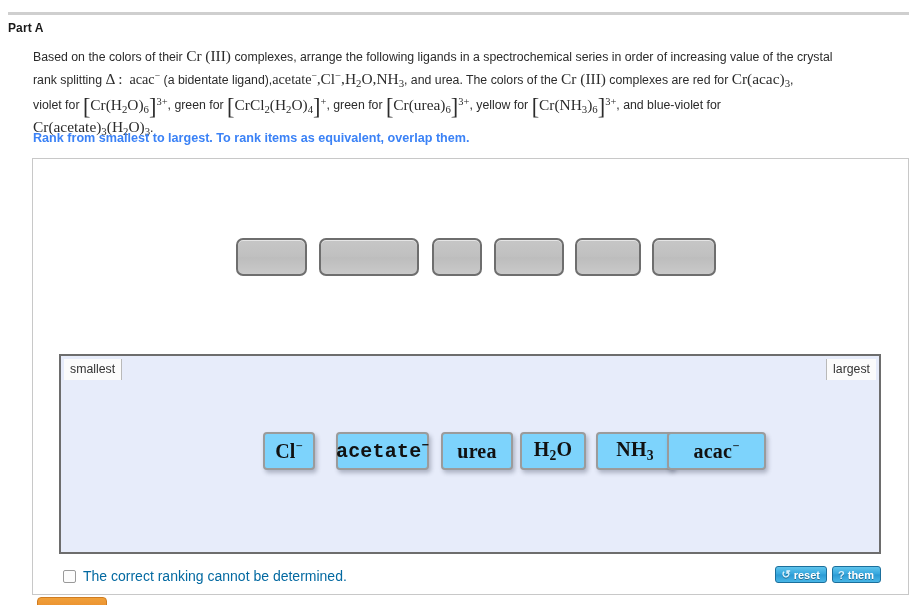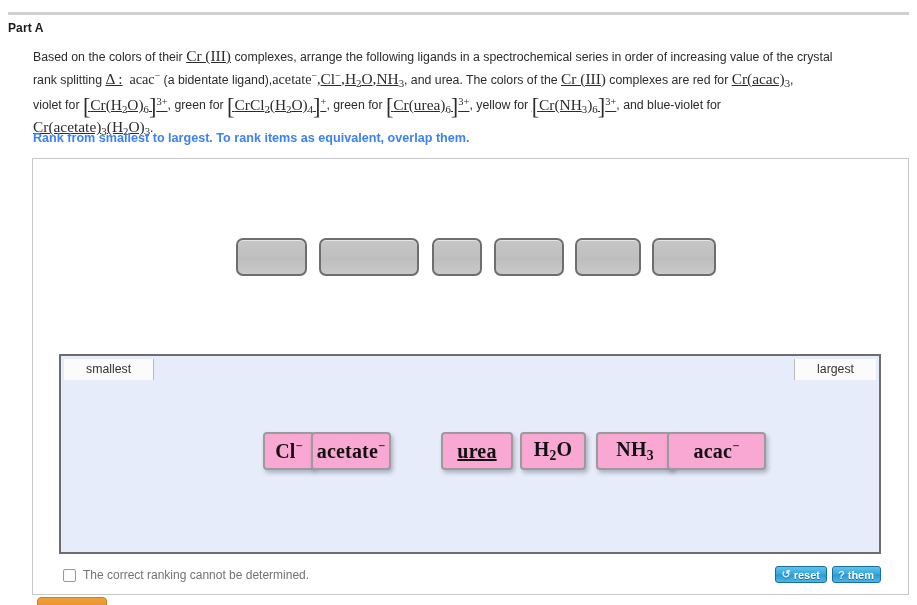--- a/index.html
+++ b/index.html
@@ -22,21 +22,21 @@
     font-size: 12px; font-weight: bold; color: #1a1a1a;
     letter-spacing: .1px;
   }
 
   .qbody {
     position: absolute; left: 33px; top: 47px; width: 876px;
     font-size: 12.3px; color: #2b2b2b; line-height: 17.5px;
   }
   .qbody .ln { display: block; white-space: nowrap; }
   .mt { font-family: "Liberation Serif", serif; font-size: 14.2px; }
-  .mt-lg { font-family: "Liberation Serif", serif; font-size: 15.4px; text-decoration: underline; }
+  .mt-lg { font-family: "Liberation Serif", serif; font-size: 15.4px; }
   sub { font-size: 70%; vertical-align: -0.28em; }
   sup { font-size: 68%; vertical-align: 0.52em; }
   .brk { font-size: 1.45em; font-family: "Liberation Serif", serif; vertical-align: -0.16em; }
 
   .rank-instr {
     position: absolute; left: 33px; top: 131px;
     font-size: 12.6px; font-weight: bold; color: #3b82f6;
   }
 
   .panel {
@@ -57,46 +57,46 @@
   
   .tray {
     position: absolute; left: 26px; top: 195px;
     width: 822px; height: 200px;
     border: 2px solid #6d6d6d;
     background: #e7ecfa;
   }
   .endlabel {
     position: absolute; top: 3px; height: 21px;
     background: #fbfbfb; border-right: 1px solid #b9b9b9;
-    font-size: 12.3px; color: #333; line-height: 21px; padding: 0 22px;
+    font-size: 12.3px; color: #333; line-height: 21px; padding: 0 6px;
   }
   .endlabel.left { left: 3px; }
   .endlabel.right { right: 3px; border-right: none; border-left: 1px solid #b9b9b9; }
 
   .items { position: absolute; left: 0; top: 76px; width: 100%; height: 40px; }
   .item {
     position: absolute; top: 0; height: 38px;
-    background: #f9a8d4;
+    background: #7dd3fc;
     border: 2px solid #9b9b9b; border-radius: 4px;
     box-shadow: 2px 3px 4px rgba(40,45,70,.30);
     display: flex; align-items: center; justify-content: center;
     font-family: "Liberation Serif", serif;
     font-weight: bold; font-size: 20px; color: #111;
     white-space: nowrap; letter-spacing: .2px;
   }
   .item sub { font-size: 68%; vertical-align: -0.26em; }
   .item .neg { font-size: 62%; vertical-align: 0.62em; }
 
   
   .cb-row { position: absolute; left: 30px; top: 409px; display: flex; align-items: center; }
   .cbox {
     width: 13px; height: 13px; border: 1px solid #9a9a9a; background: #fcfcfc;
     border-radius: 2px; display: inline-block;
   }
-  .cb-label { font-size: 12px; color: #737373; margin-left: 7px; }
+  .cb-label { font-size: 14px; color: #0369a1; margin-left: 7px; }
 
   .btns { position: absolute; right: 27px; top: 407px; display: flex; gap: 5px; }
   .minibtn {
     display: flex; align-items: center; gap: 3px;
     height: 17px; padding: 0 6px 0 5px;
     border: 1px solid #1b6f9c; border-radius: 3px;
     background: linear-gradient(to bottom, #5fc4ec 0%, #35a6dd 48%, #2b9ad4 52%, #48b6e6 100%);
     color: #ffffff; font-size: 11px; font-weight: bold;
     text-shadow: 0 1px 0 rgba(0,0,0,.35);
     font-family: "Liberation Sans", sans-serif;
@@ -150,24 +150,24 @@
     </div>
 
     <div class="tray">
       <div class="endlabel left">smallest</div>
       <div class="endlabel right">largest</div>
 
       <div class="items">
         <div class="item" style="left:202px;width:52px;">
           <span>Cl<span class="neg">−</span></span>
         </div>
-        <div class="item" style="left:250px;width:80px;">
+        <div class="item" style="left:275px;width:93px;font-family:Liberation Mono, monospace;">
           <span>acetate<span class="neg">−</span></span>
         </div>
-        <div class="item" style="left:380px;width:72px;text-decoration:underline;">
+        <div class="item" style="left:380px;width:72px;">
           <span>urea</span>
         </div>
         <div class="item" style="left:459px;width:66px;">
           <span>H<sub>2</sub>O</span>
         </div>
         <div class="item" style="left:535px;width:78px;">
           <span>NH<sub>3</sub></span>
         </div>
         <div class="item" style="left:606px;width:99px;">
           <span>acac<span class="neg">−</span></span>

